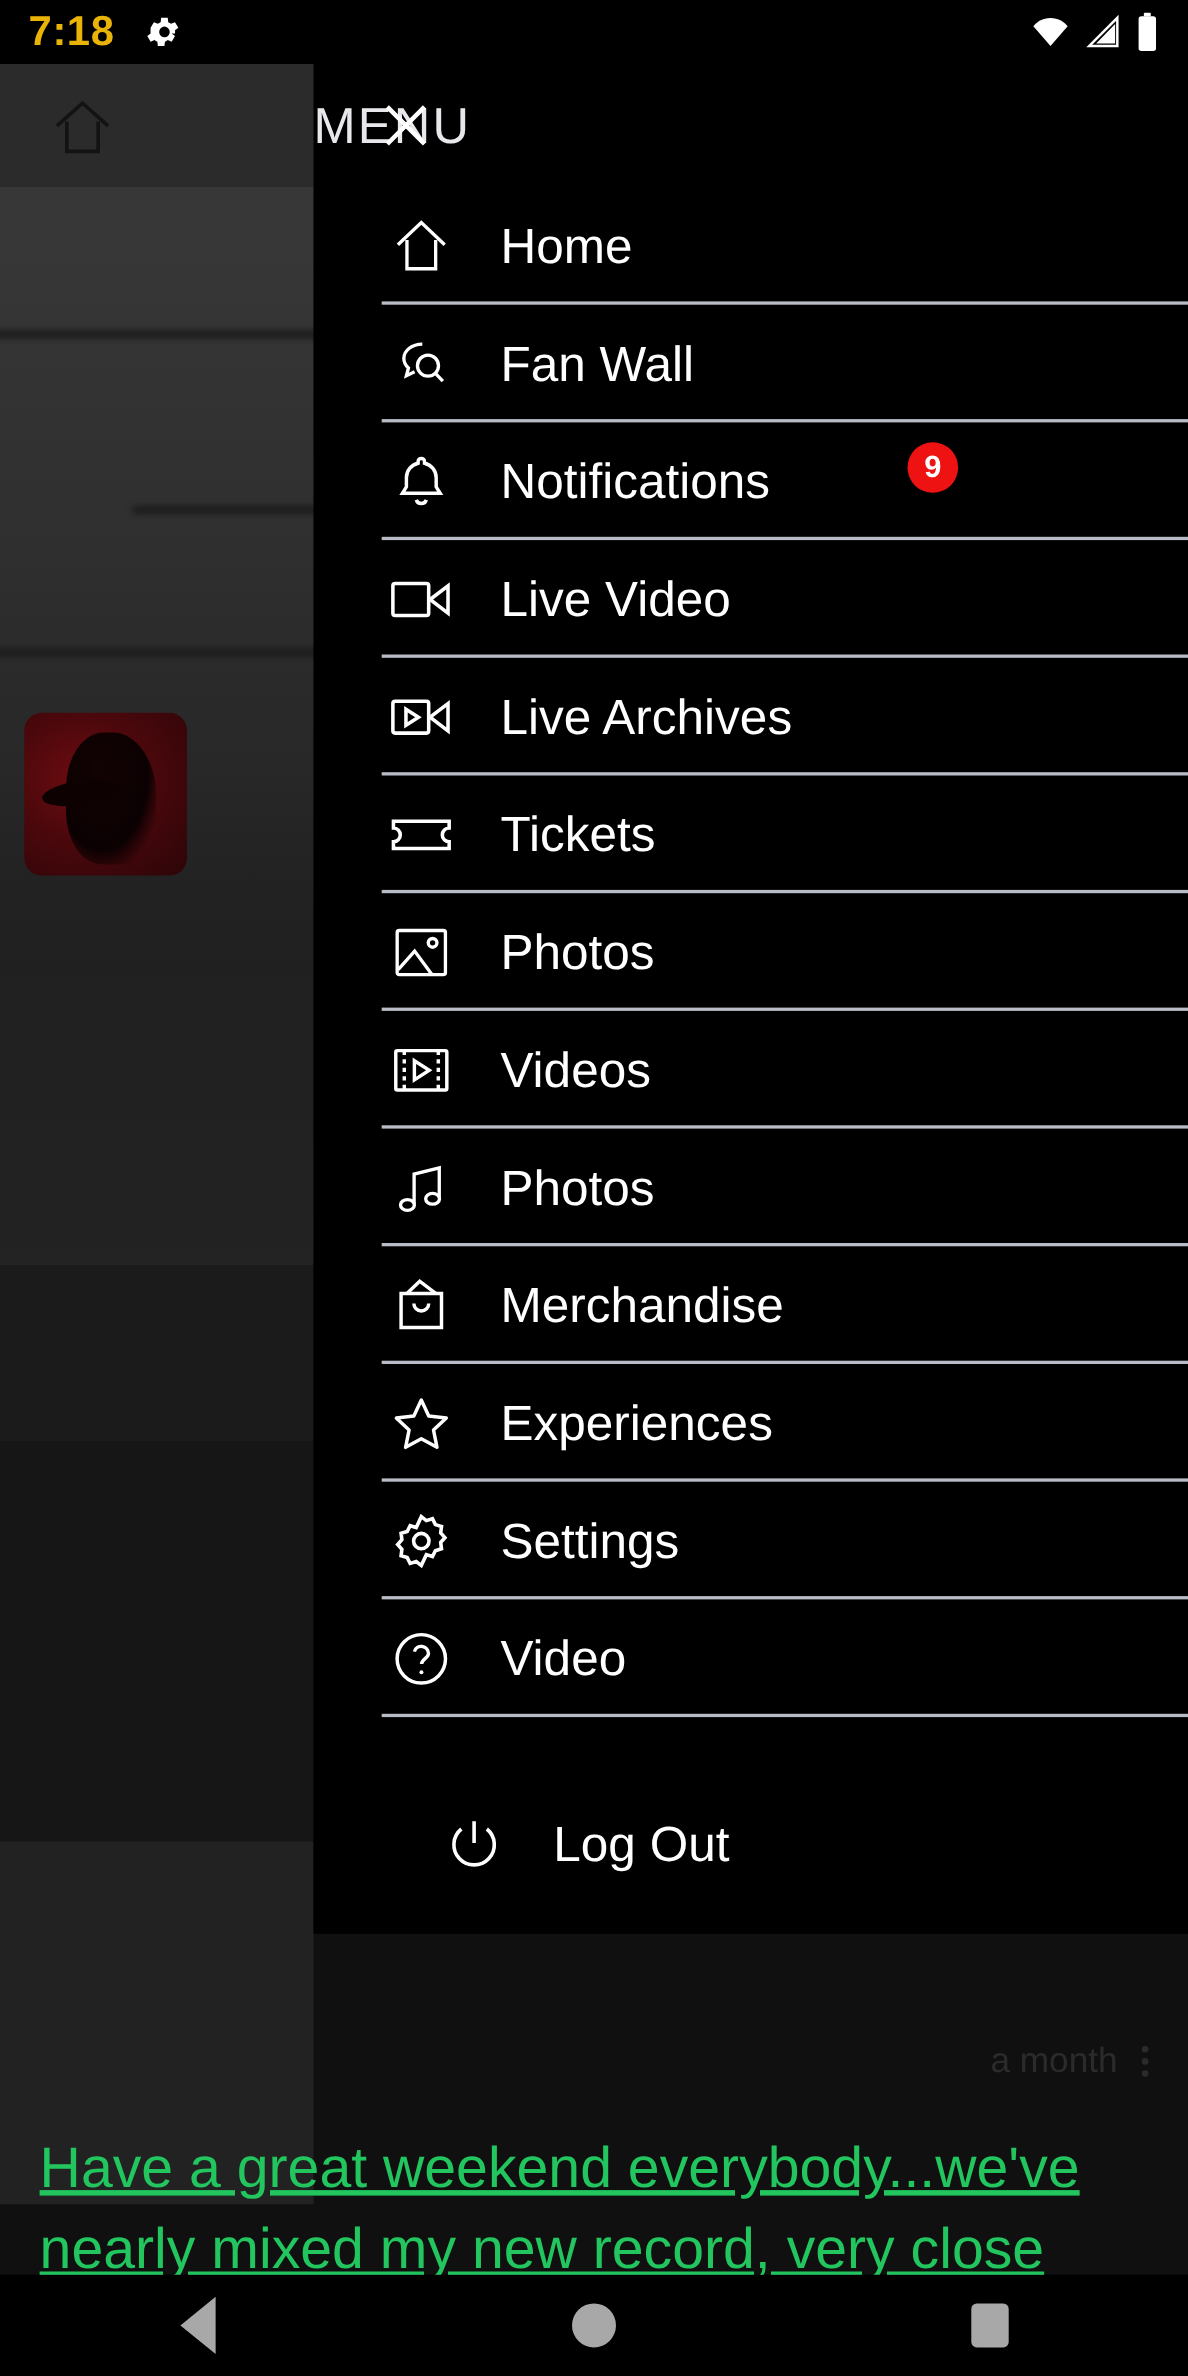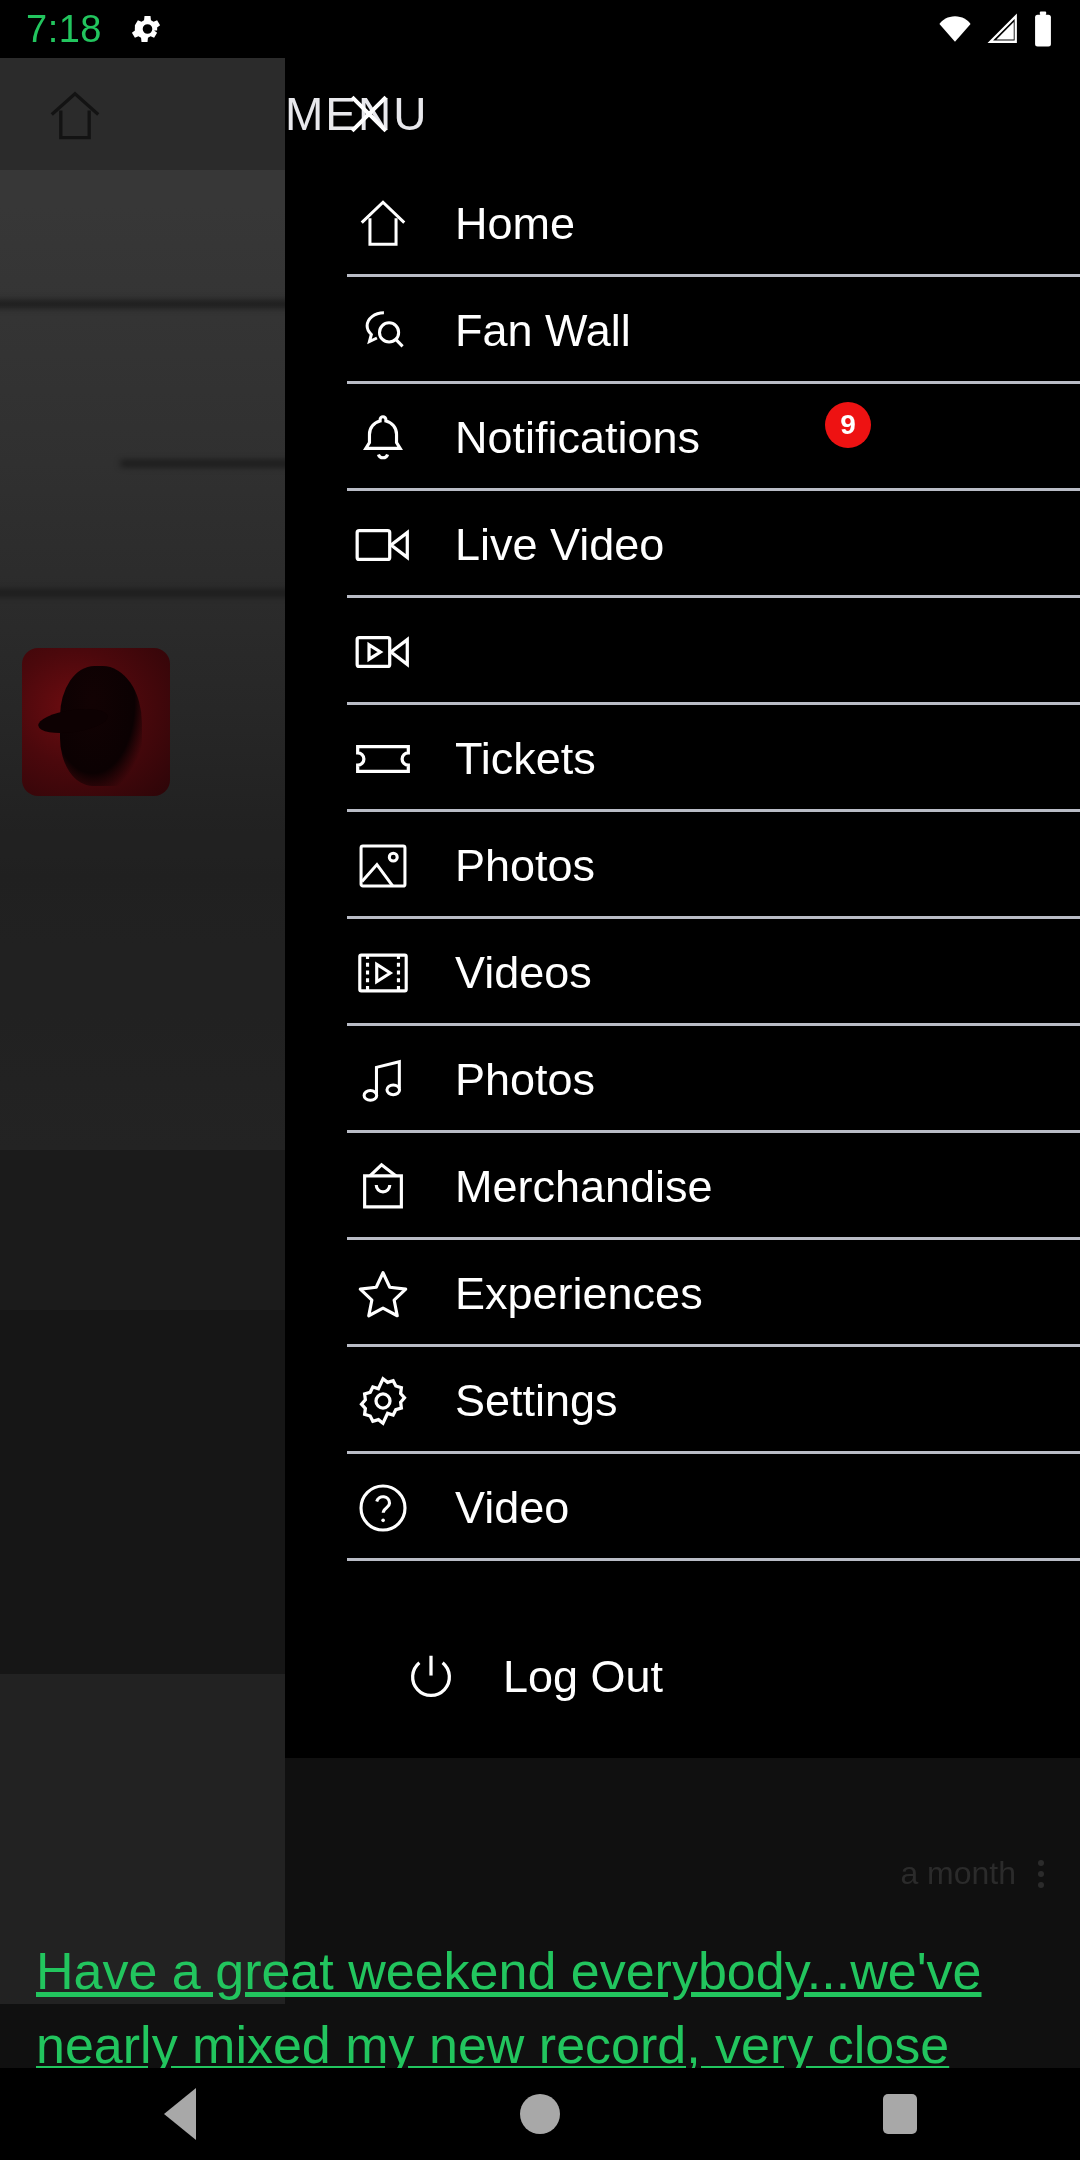--- a/index.html
+++ b/index.html
@@ -10,21 +10,21 @@
     overflow:hidden;
   }
   #screen { position:relative; width:1080px; height:2160px; background:#000; overflow:hidden; }
 
   
   #statusbar {
     position:absolute; top:0; left:0; width:1080px; height:58px;
     background:#000; z-index:50;
     display:flex; align-items:center; padding:0 26px;
   }
-  #statusbar .clock { color:#22c55e; font-size:38px; letter-spacing:0.5px; }
+  #statusbar .clock { color:#eab308; font-size:38px; letter-spacing:0.5px;font-weight:bold; }
   #statusbar .gear-wrap { margin-left:26px; display:flex; align-items:center; }
   #statusbar .right { margin-left:auto; display:flex; align-items:center; gap:10px; }
 
   
   #bg-app { position:absolute; top:58px; left:0; width:1080px; height:2010px; background:#0d0d0d; }
   #bg-appbar {
     position:absolute; top:0; left:0; width:1080px; height:112px;
     background:#2b2b2b;
   }
   #bg-home-icon { position:absolute; left:40px; top:28px; opacity:.55; }
@@ -287,20 +287,21 @@
       </div>
 
       <div class="menu-item">
         <span class="icon">
           <svg width="62" height="50" viewBox="0 0 24 18" fill="none" stroke="#fff" stroke-width="1.25">
             <rect x="2" y="3.4" width="12.6" height="11.2" rx="0.8"></rect>
             <path d="M6.6 6.2 L11 9 L6.6 11.8 Z"></path>
             <path d="M15.1 9 L21.4 4.2 V13.8 Z"></path>
           </svg>
         </span>
+        <span class="label">Live Archives</span>
         <span class="divider"></span>
       </div>
 
       <div class="menu-item">
         <span class="icon">
           <svg width="62" height="44" viewBox="0 0 24 14" fill="none" stroke="#fff" stroke-width="1.25">
             <path d="M2.2 2.2 H21.8 V4.6 a2.4 2.4 0 0 0 0 4.8 V11.8 H2.2 V9.4 a2.4 2.4 0 0 0 0-4.8 Z"></path>
           </svg>
         </span>
         <span class="label">Tickets</span>

